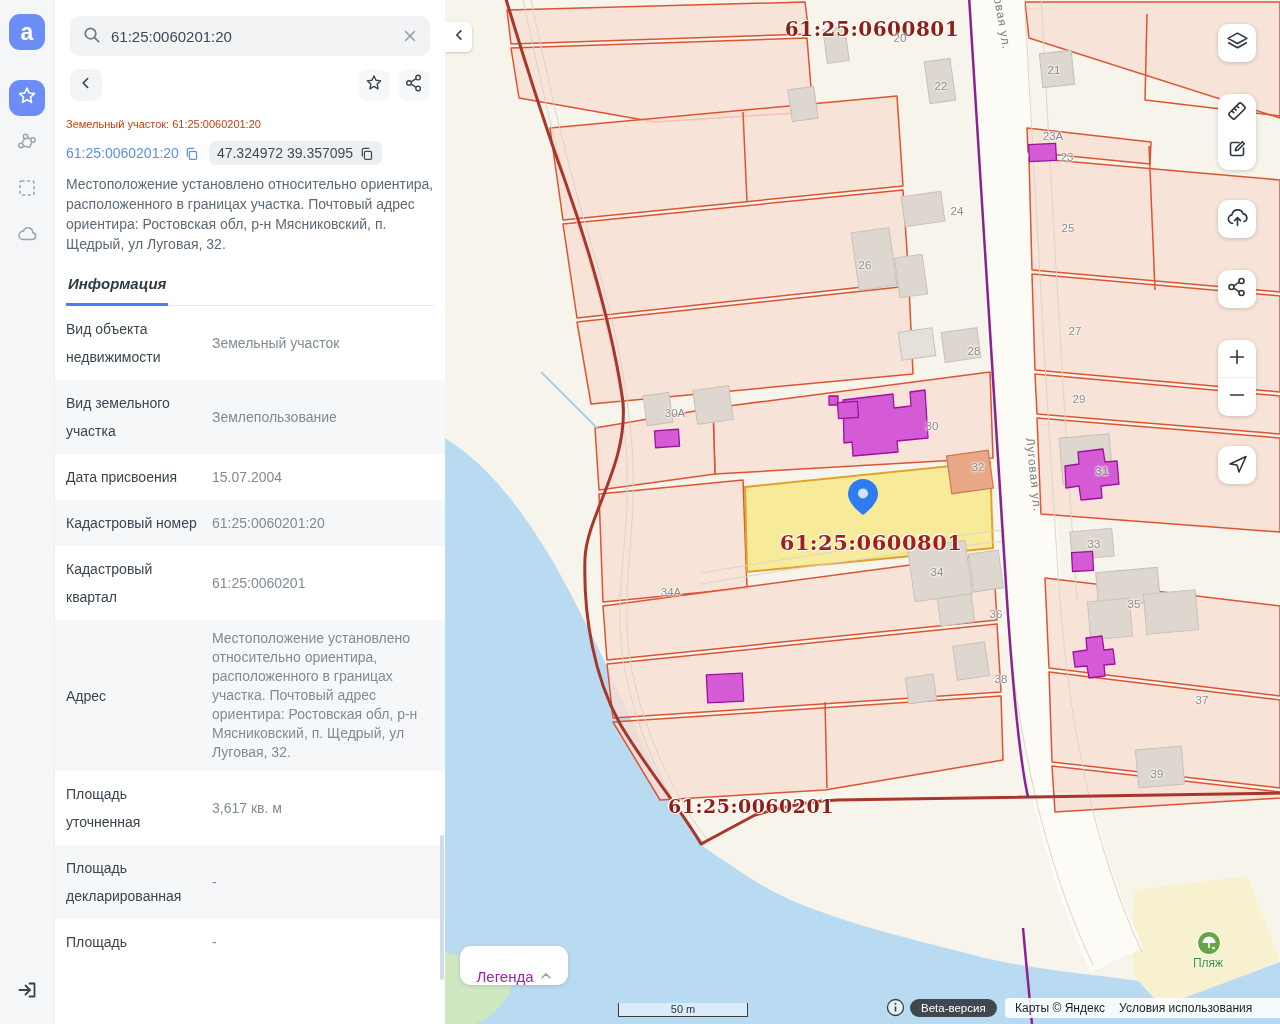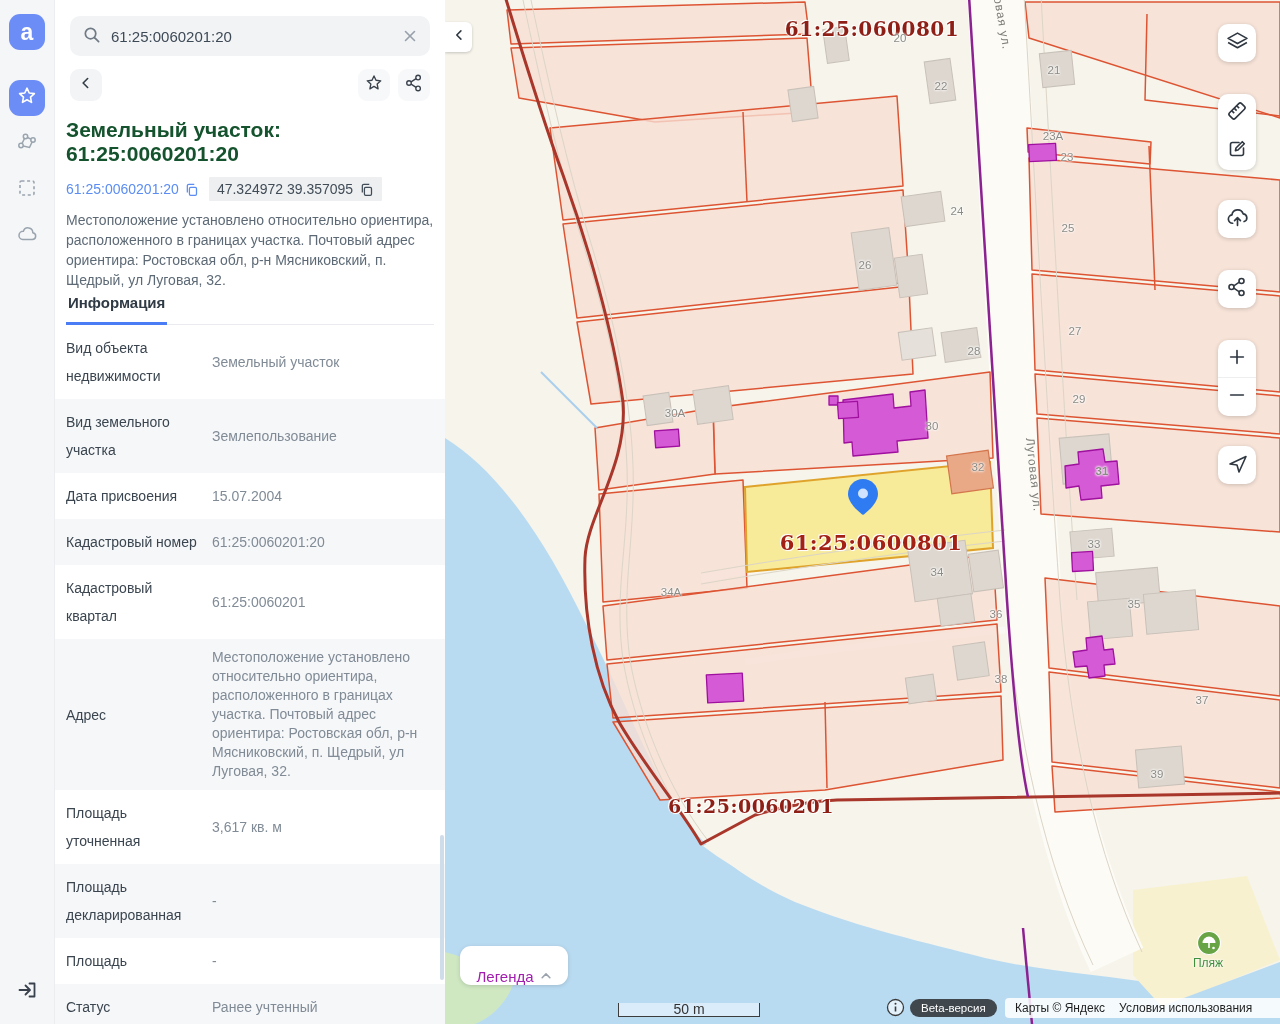--- a/index.html
+++ b/index.html
@@ -19,27 +19,27 @@
 
   
   .panel { width:390px; height:100%; background:#fff; position:relative; padding:16px 11px 0 11px; }
   .searchbar { height:40px; background:#f1f3f5; border-radius:10px; display:flex; align-items:center; padding:0 12px; margin:0 4px; }
   .searchbar input { flex:1; border:none; outline:none; background:transparent; font-size:15px; color:#3e4956; margin-left:10px;
     font-family:"Liberation Sans", sans-serif; }
   .card-header { display:flex; align-items:center; margin:13px 4px 0 4px; }
   .sq-btn { width:32px; height:32px; border-radius:9px; background:#f3f4f6; display:flex; align-items:center; justify-content:center; cursor:pointer; }
   .card-header .spacer { flex:1; }
   .card-header .sq-btn + .sq-btn { margin-left:8px; }
-  .obj-title { font-size:21px; font-weight:bold; color:#14532d; margin:17px 0 0 0; }
+  .obj-title { font-size:11px; font-weight:normal; color:#c2410c; margin:17px 0 0 0; }
   .chips { display:flex; align-items:center; margin-top:11px; gap:10px; }
   .chip-link { display:flex; align-items:center; gap:5px; color:#5b8df2; font-size:14px; cursor:pointer; }
-  .chip-gray { display:flex; align-items:center; gap:6px; background:#edeff1; border-radius:1px; padding:4px 8px; font-size:14px; color:#414c57; }
+  .chip-gray { display:flex; align-items:center; gap:6px; background:#edeff1; border-radius:7px; padding:4px 8px; font-size:14px; color:#414c57; }
   .copy-btn { cursor:pointer; display:flex; }
   .desc { font-size:14px; line-height:20px; color:#5d6a76; margin-top:9px; }
-  .tab-row { margin-top:4px; position:relative; border-bottom:1px solid #e9ebee; }
+  .tab-row { margin-top:21px; position:relative; border-bottom:1px solid #e9ebee;font-style:italic; }
   .tab { display:inline-block; font-size:15px; font-weight:bold; color:#2f3a45; padding:0 2px 11px 2px; cursor:pointer;
     border-bottom:3px solid #4a7cf5; margin-bottom:-1px; }
   #info-table { margin:0 -11px; }
   .info-row { display:flex; align-items:center; padding:9px 11px; }
   .info-row.alt { background:#f6f7f9; }
   .info-label { width:134px; flex:none; font-size:14px; line-height:28px; color:#3a454f; }
   .info-value { flex:1; margin-left:12px; font-size:14px; line-height:19px; color:#808b96; }
   .panel-scroll { position:absolute; right:1px; top:835px; width:4px; height:145px; background:#cfdcea; border-radius:2px; }
 
   
@@ -56,23 +56,23 @@
   .pnum { position:absolute; transform:translate(-50%,-50%); font-size:11.5px; color:#8b8b86; white-space:nowrap;
     text-shadow:0 0 2px #fff,0 0 3px #fff,0 0 3px #fff; }
   .collapse-btn { position:absolute; left:0; top:22px; width:27px; height:30px; background:#fff; border-radius:0 6px 6px 0;
     box-shadow:0 1px 3px rgba(0,0,0,.2); display:flex; align-items:center; justify-content:center; cursor:pointer; }
   .ctrl { position:absolute; left:773px; width:38px; background:#fff; border-radius:10px;
     box-shadow:0 1px 4px rgba(0,0,0,.18); display:flex; flex-direction:column; align-items:center; }
   .ctrl .cbtn { width:38px; height:38px; display:flex; align-items:center; justify-content:center; cursor:pointer; }
   .legend-btn { position:absolute; left:15px; top:946px; width:108px; height:39px; background:#fff; border-radius:11px;
     box-shadow:0 1px 4px rgba(0,0,0,.15); display:flex; align-items:flex-end; justify-content:center; gap:6px;
     font-size:15px; color:#a21caf; cursor:pointer; }
-  .scalebar { position:absolute; left:173px; top:1003px; width:142px; height:14px;
+  .scalebar { position:absolute; left:173px; top:1003px; width:130px; height:14px;
     border-left:1.5px solid #3c3c3c; border-right:1.5px solid #3c3c3c; border-bottom:1.5px solid #3c3c3c;
-    background:rgba(235,245,252,.65); font-size:14px; color:#333; text-align:center; line-height:12px; }
+    background:rgba(235,245,252,.65); font-size:11px; color:#333; text-align:center; line-height:12px; }
   .attr-info { position:absolute; left:441px; top:998px; width:19px; height:19px; cursor:pointer; }
   .beta-pill { position:absolute; left:465px; top:999px; height:18px; padding:0 11px; background:#40484e; border-radius:10px;
     color:#fff; font-size:11.5px; display:flex; align-items:center; }
   .attr-strip { position:absolute; left:560px; top:998px; right:0; height:20px; background:rgba(255,255,255,.85);
     border-radius:4px 0 0 4px; display:flex; align-items:center; gap:14px; padding:0 10px; font-size:12px; color:#1f1f1f; white-space:nowrap; }
   .attr-strip .terms { cursor:pointer; }
   .beach-label { position:absolute; transform:translate(-50%,-50%); font-size:12px; color:#3f8f3f;
     text-shadow:0 0 2px #fff,0 0 3px #fff; }
   .beach-ico { position:absolute; }
 </style>
@@ -229,24 +229,20 @@
           <div class="info-label">Площадь уточненная</div>
           <div class="info-value">3,617 кв. м</div>
         </div>
         <div class="info-row alt">
           <div class="info-label">Площадь декларированная</div>
           <div class="info-value">-</div>
         </div>
         <div class="info-row">
           <div class="info-label">Площадь</div>
           <div class="info-value">-</div>
-        </div>
-        <div class="info-row alt">
-          <div class="info-label">Статус</div>
-          <div class="info-value">Ранее учтенный</div>
         </div>
       </div>
     <div class="panel-scroll"></div>
   </section>
 
   <section class="map">
     <svg class="base" width="835" height="1024" viewBox="0 0 835 1024">
       <rect x="0" y="0" width="835" height="1024" fill="#f6f4eb"></rect>
 
       <path d="M0,438 C55,472 100,540 140,622 C178,695 205,770 240,820 C260,848 300,880 350,902

